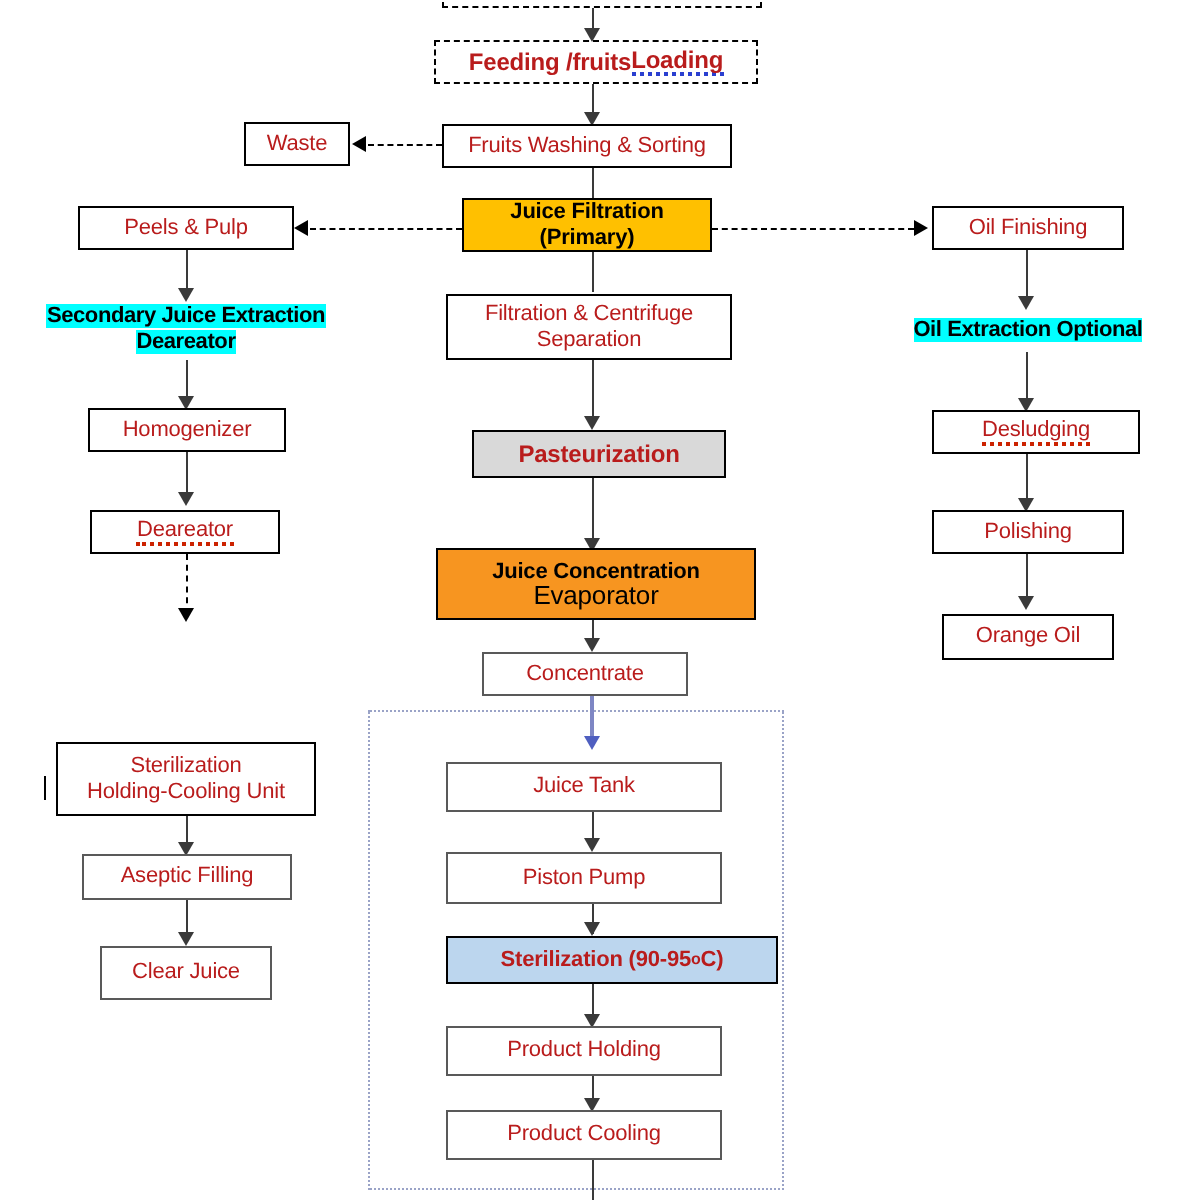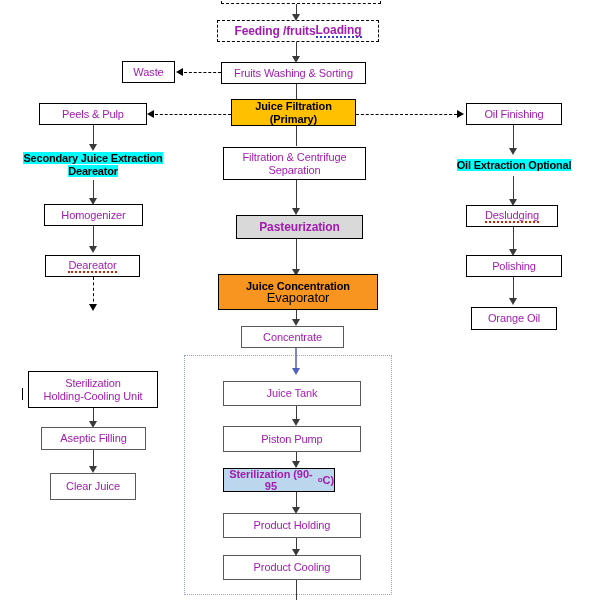--- a/index.html
+++ b/index.html
@@ -10,21 +10,21 @@
     -webkit-font-smoothing:none;
   }
   #canvas{position:absolute;left:0;top:0;width:593px;height:600px;}
 
   
   .node{
     position:absolute;
     box-sizing:border-box;
     border:1px solid #000;
     background:#ffffff;
-    color:#a21caf;
+    color:#b91c1c;
     font-size:11px;
     line-height:12.5px;
     display:flex;
     align-items:center;
     justify-content:center;
     text-align:center;
     letter-spacing:-0.1px;
     white-space:pre-line;
   }
   .node.dashed{border:1px dashed #000;background:transparent;}
@@ -153,21 +153,21 @@
   <div class="arrow-d" style="left:89px;top:198px;"></div>
 
   <div class="vline" style="left:296px;top:180px;height:32px;"></div>
   <div class="arrow-d" style="left:292px;top:208px;"></div>
 
   <div class="vline" style="left:513px;top:176px;height:27px;"></div>
   <div class="arrow-d" style="left:509px;top:199px;"></div>
 
   <div class="node" style="left:44px;top:204px;width:99px;height:22px;">Homogenizer</div>
 
-  <div class="node" style="left:466px;top:205px;width:92px;height:22px;">
+  <div class="node" style="left:466px;top:205px;width:104px;height:22px;">
     <span class="sq-red">Desludging</span>
   </div>
 
   <div class="node gray" style="left:236px;top:215px;width:127px;height:24px;">Pasteurization</div>
 
   <div class="vline" style="left:93px;top:226px;height:24px;"></div>
   <div class="arrow-d" style="left:89px;top:246px;"></div>
 
   <div class="vline" style="left:513px;top:227px;height:26px;"></div>
   <div class="arrow-d" style="left:509px;top:249px;"></div>
@@ -219,21 +219,21 @@
   <div class="node gborder" style="left:223px;top:426px;width:138px;height:26px;">Piston Pump</div>
 
   <div class="vline" style="left:93px;top:450px;height:20px;"></div>
   <div class="arrow-d" style="left:89px;top:466px;"></div>
 
   <div class="vline" style="left:296px;top:452px;height:15px;"></div>
   <div class="arrow-d" style="left:292px;top:461px;"></div>
 
   <div class="node gborder" style="left:50px;top:473px;width:86px;height:27px;">Clear Juice</div>
 
-  <div class="node lblue" style="left:223px;top:468px;width:112px;height:24px;">
+  <div class="node lblue" style="left:223px;top:468px;width:166px;height:24px;">
     <span>Sterilization (90-95</span><span class="sup">o</span><span>C)</span>
   </div>
 
   <div class="vline" style="left:296px;top:492px;height:20px;"></div>
   <div class="arrow-d" style="left:292px;top:507px;"></div>
 
   <div class="node gborder" style="left:223px;top:513px;width:138px;height:25px;">Product Holding</div>
 
   <div class="vline" style="left:296px;top:538px;height:16px;"></div>
   <div class="arrow-d" style="left:292px;top:549px;"></div>

